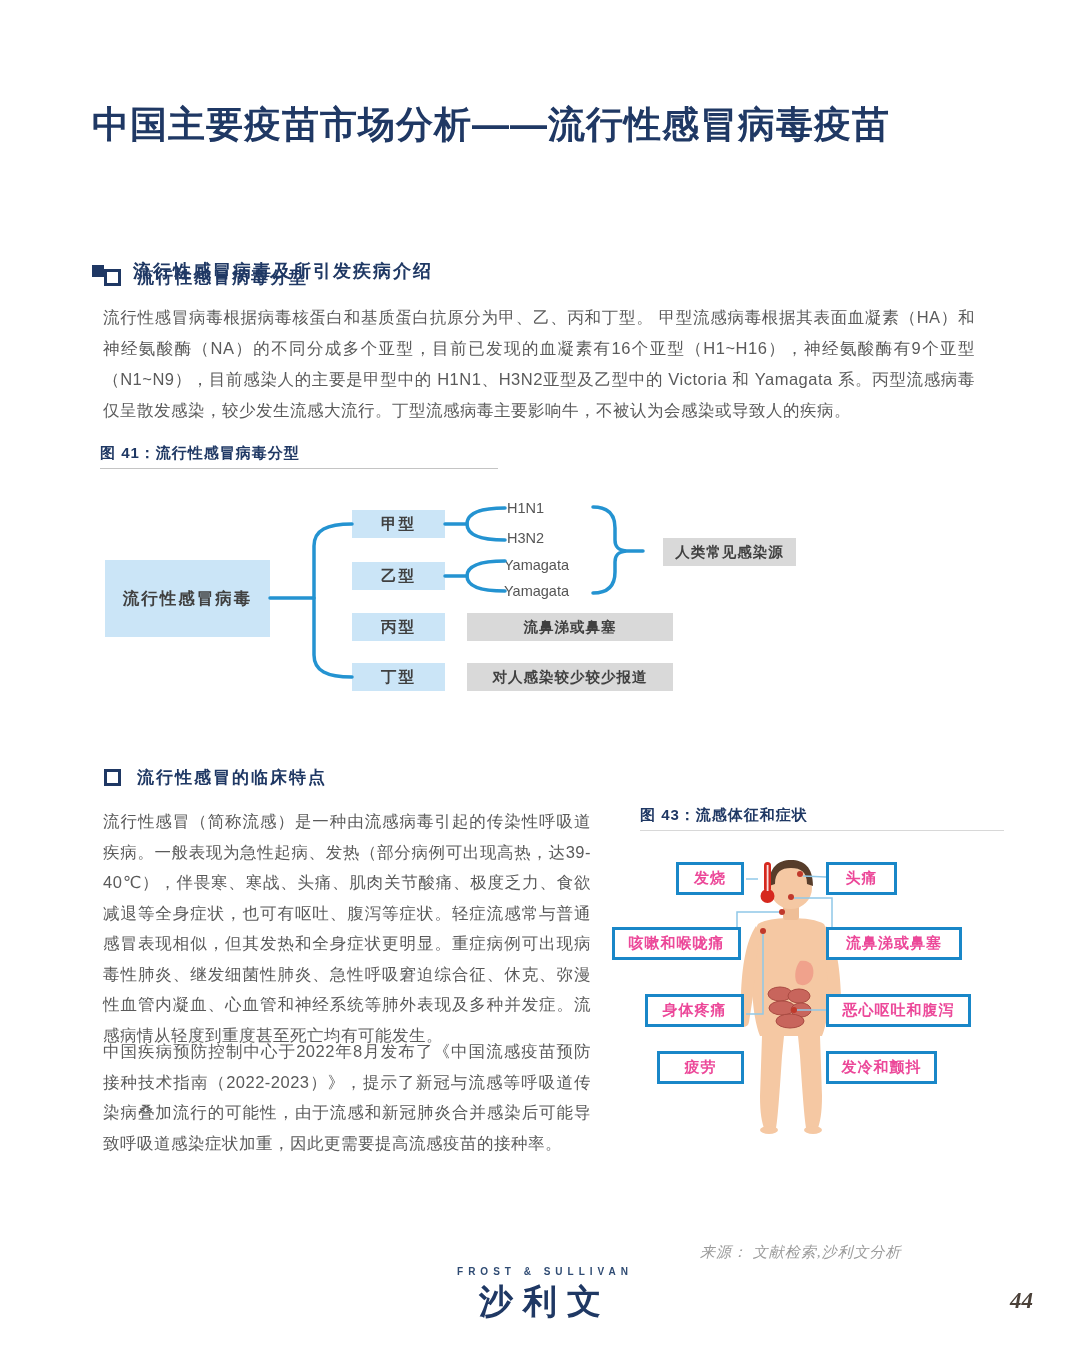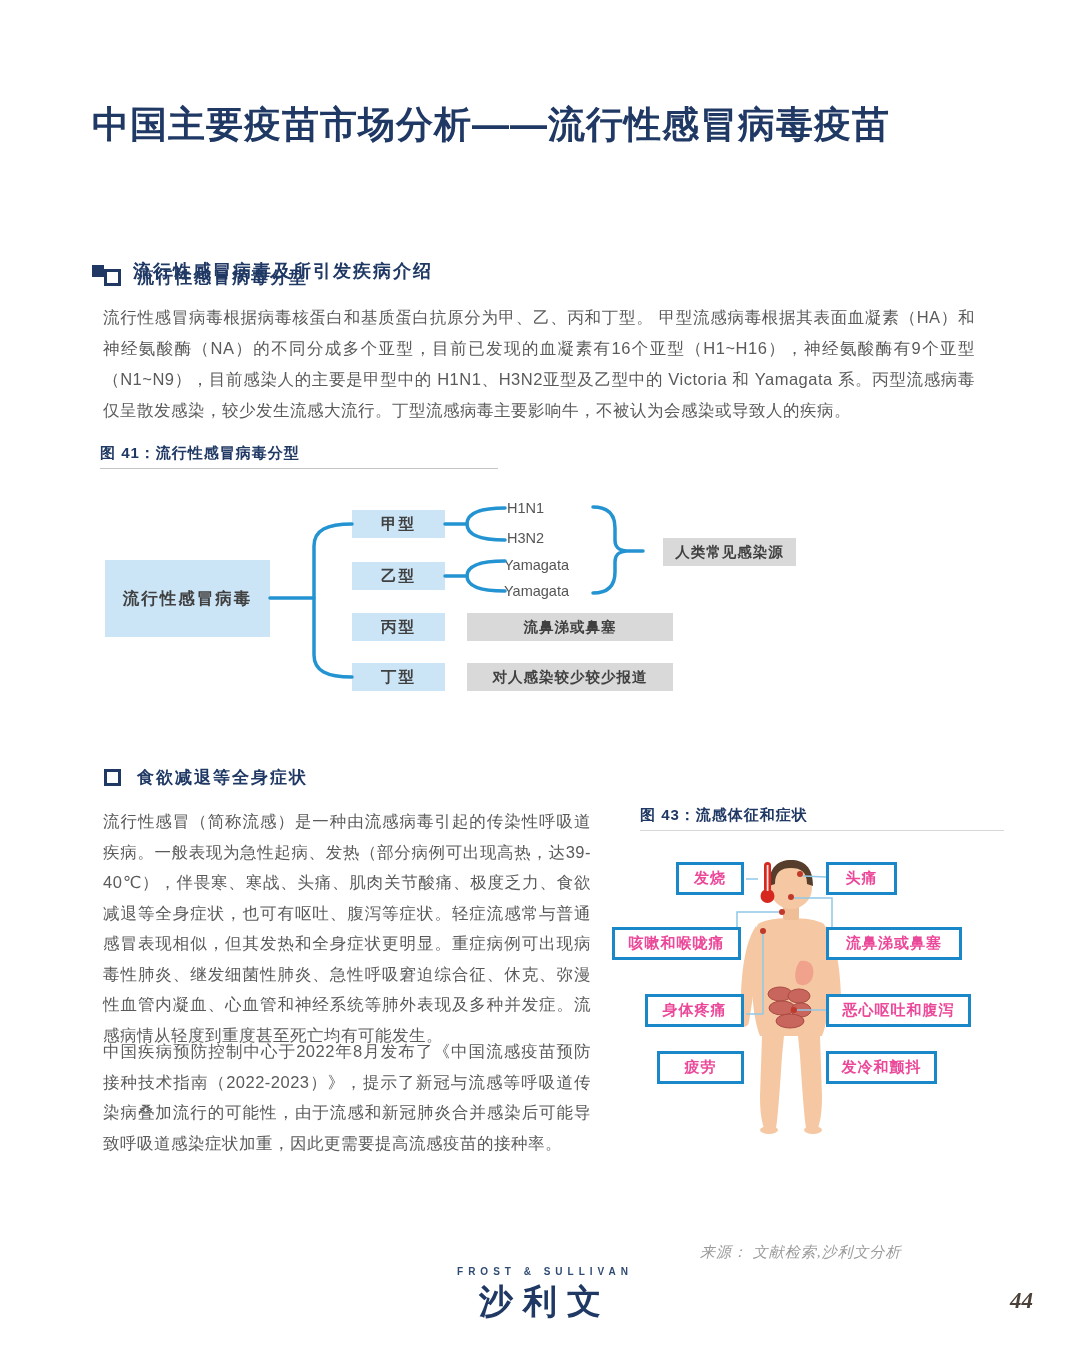--- a/index.html
+++ b/index.html
@@ -107,21 +107,21 @@
       <path d="M410 18 C386 18 372 23 372 34 C372 45 386 50 410 50"></path>
       <path d="M350 86 H372"></path>
       <path d="M410 71 C386 71 372 76 372 86 C372 96 386 101 410 101"></path>
       <path d="M498 17 C515 17 520 26 520 38 L520 50 C520 57 523 60 531 61 C523 62 520 65 520 72 L520 82 C520 94 515 103 498 103"></path>
       <path d="M531 61 H548"></path>
     </g>
   </svg>
 
   <div class="abs h2-row" style="left:104px;top:766px;">
     <span class="bullet-hollow"></span>
-    <span class="h2-text">食欲减退等全身症状</span>
+    <span class="h2-text">流行性感冒的临床特点</span>
   </div>
 
   <div class="abs body-par par-clinical-1">流行性感冒（简称流感）是一种由流感病毒引起的传染性呼吸道疾病。一般表现为急性起病、发热（部分病例可出现高热，达39-40℃），伴畏寒、寒战、头痛、肌肉关节酸痛、极度乏力、食欲减退等全身症状，也可有呕吐、腹泻等症状。轻症流感常与普通感冒表现相似，但其发热和全身症状更明显。重症病例可出现病毒性肺炎、继发细菌性肺炎、急性呼吸窘迫综合征、休克、弥漫性血管内凝血、心血管和神经系统等肺外表现及多种并发症。流感病情从轻度到重度甚至死亡均有可能发生。</div>
   <div class="abs body-par par-clinical-2">中国疾病预防控制中心于2022年8月发布了《中国流感疫苗预防接种技术指南（2022-2023）》，提示了新冠与流感等呼吸道传染病叠加流行的可能性，由于流感和新冠肺炎合并感染后可能导致呼吸道感染症状加重，因此更需要提高流感疫苗的接种率。</div>
 
   <div class="abs fig-caption fig43-caption">图 43：流感体征和症状</div>
   <div class="abs fig43-rule"></div>
 
   <svg class="abs" style="left:720px;top:856px;" width="150" height="282">
 

